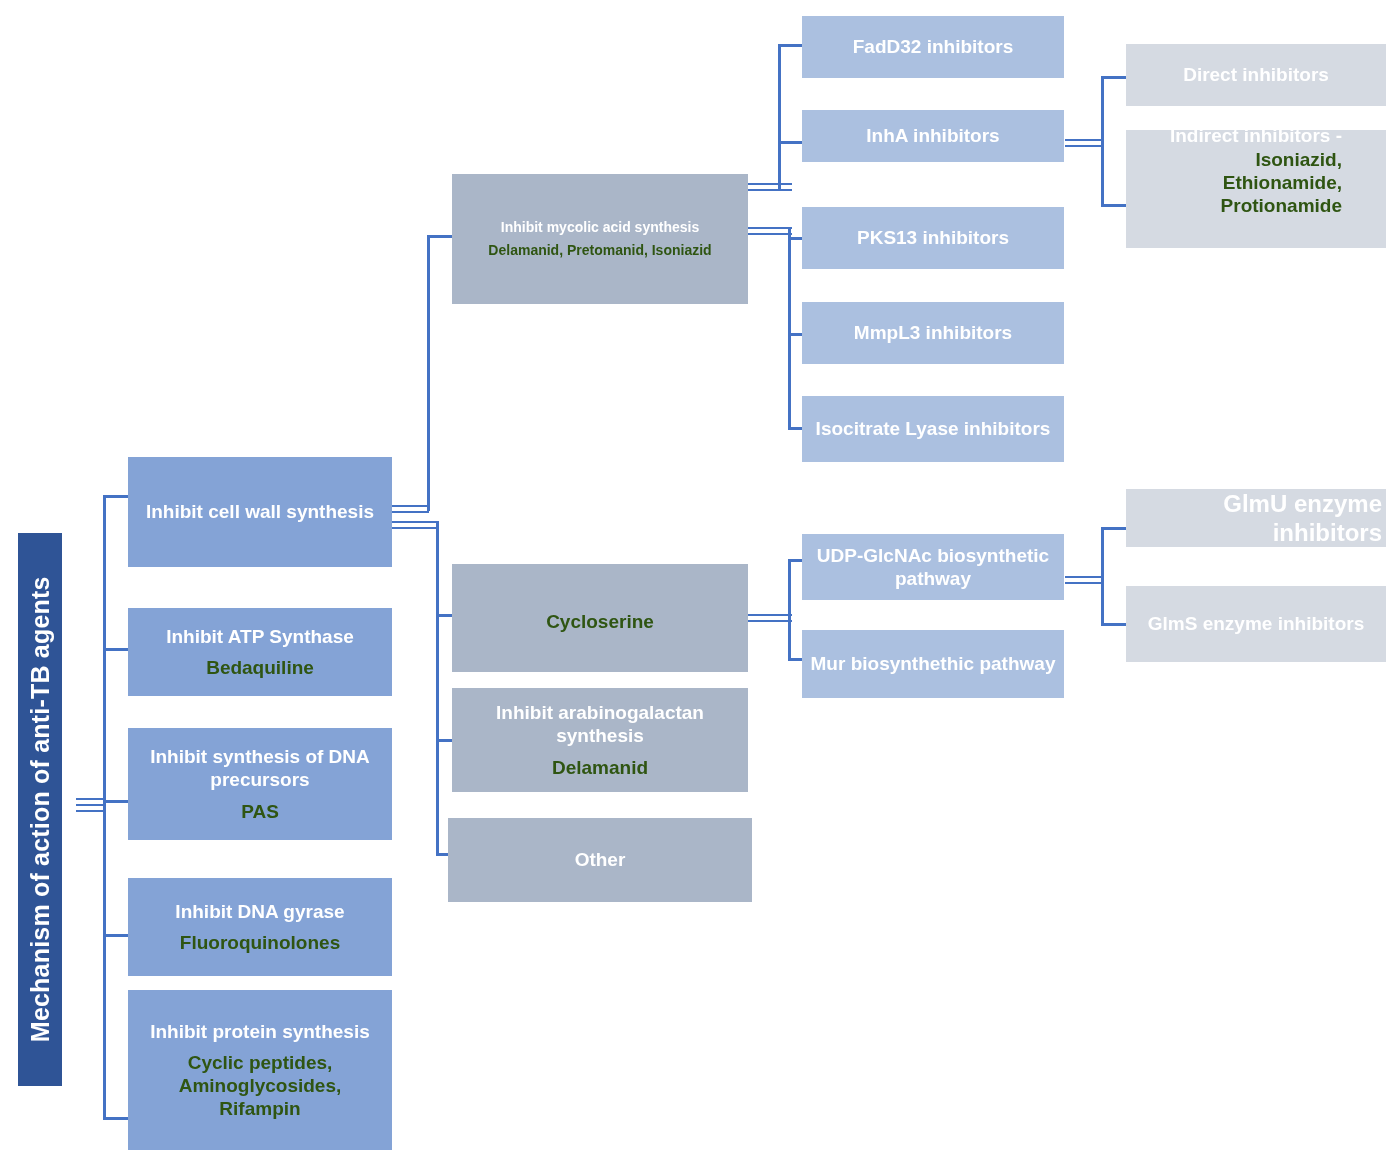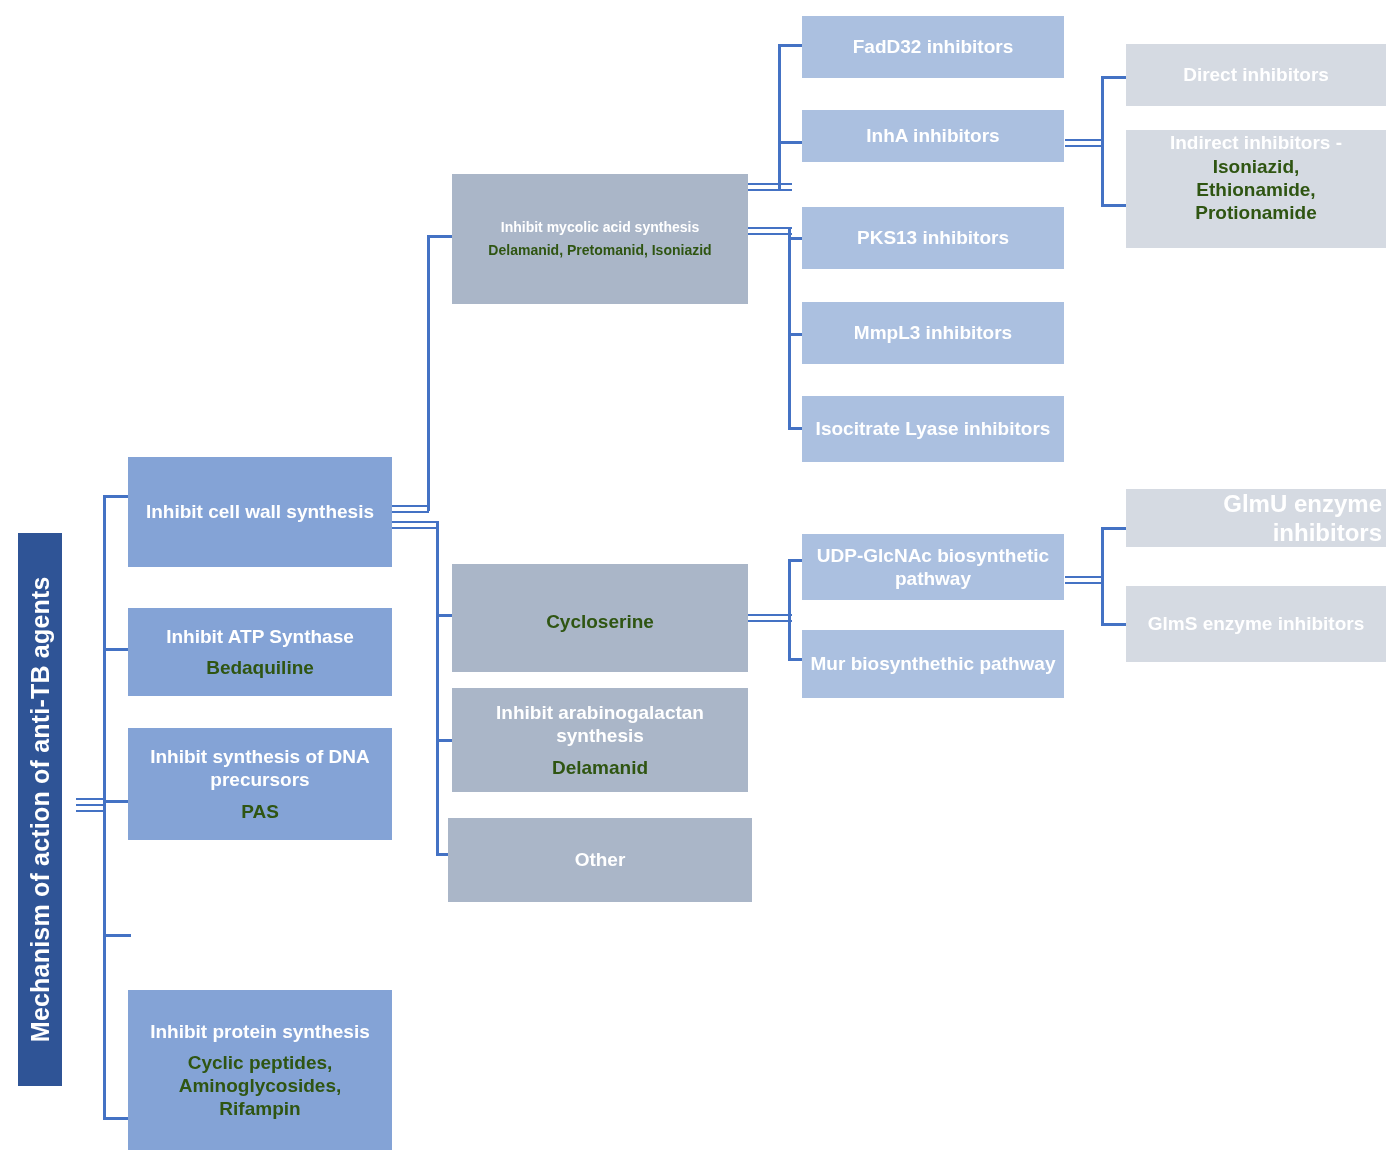--- a/index.html
+++ b/index.html
@@ -121,20 +121,24 @@
   <div class="node c1" style="left:128px;top:608px;width:264px;height:88px;font-size:19px;">
     <span class="ttl">Inhibit ATP Synthase</span>
     <span class="drug">Bedaquiline</span>
   </div>
 
   <div class="node c1" style="left:128px;top:728px;width:264px;height:112px;font-size:19px;">
     <span class="ttl">Inhibit synthesis of DNA precursors</span>
     <span class="drug">PAS</span>
   </div>
 
+  <div class="node c1" style="left:128px;top:878px;width:264px;height:98px;font-size:19px;">
+    <span class="ttl">Inhibit DNA gyrase</span>
+    <span class="drug">Fluoroquinolones</span>
+  </div>
 
   <div class="node c1" style="left:128px;top:990px;width:264px;height:160px;font-size:19px;">
     <span class="ttl">Inhibit protein synthesis</span>
     <span class="drug" style="max-width:180px;">Cyclic peptides, Aminoglycosides, Rifampin</span>
   </div>
 
   <div class="node c2" style="left:452px;top:174px;width:296px;height:130px;font-size:14px;">
     <span class="ttl">Inhibit mycolic acid synthesis</span>
     <span class="drug">Delamanid, Pretomanid, Isoniazid</span>
   </div>
@@ -177,21 +181,21 @@
   </div>
 
   <div class="node c3" style="left:802px;top:630px;width:262px;height:68px;font-size:19px;">
     <span class="ttl">Mur biosynthethic pathway</span>
   </div>
 
   <div class="node c4" style="left:1126px;top:44px;width:260px;height:62px;font-size:19px;">
     <span class="ttl">Direct inhibitors</span>
   </div>
 
-  <div class="node c4" style="left:1126px;top:130px;width:260px;height:118px;font-size:19px;justify-content:flex-start;padding-top:7px;">
+  <div class="node c4" style="left:1126px;top:130px;width:260px;height:118px;font-size:19px;justify-content:flex-start;padding-top:0px;text-align:right;">
     <span class="ttl" style="margin-top:-6px;">Indirect inhibitors -</span>
     <span class="drug" style="max-width:172px;margin-top:0.05em;">Isoniazid, Ethionamide, Protionamide</span>
   </div>
 
   <div class="node c4" style="left:1126px;top:489px;width:260px;height:58px;font-size:24px;text-align:right;">
     <span class="ttl">GlmU enzyme inhibitors</span>
   </div>
 
   <div class="node c4" style="left:1126px;top:586px;width:260px;height:76px;font-size:19px;">
     <span class="ttl">GlmS enzyme inhibitors</span>

